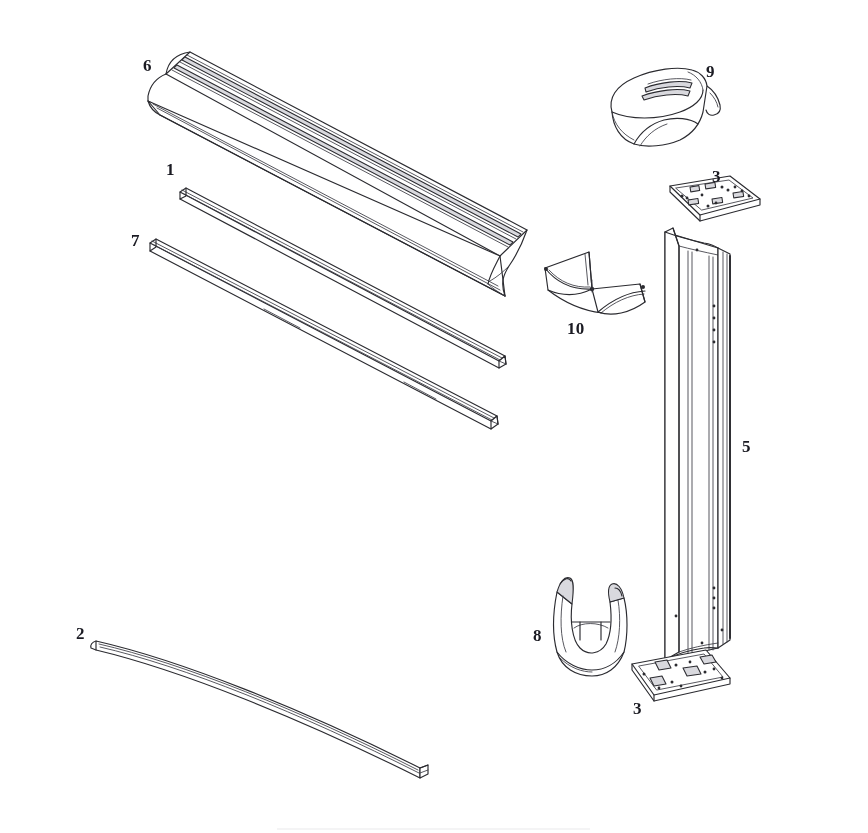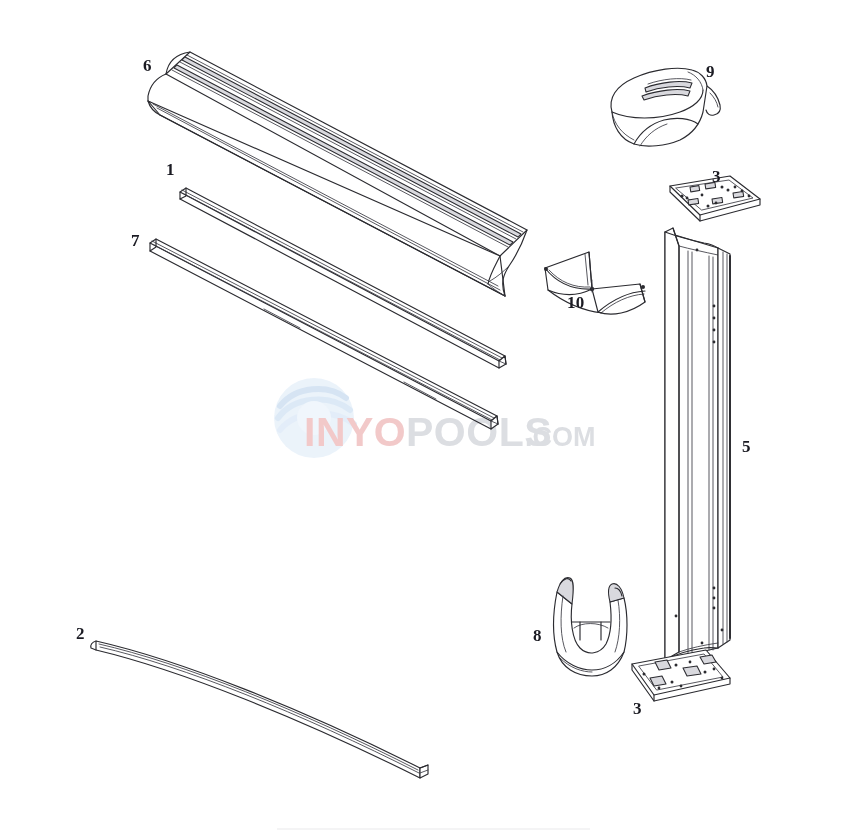--- a/index.html
+++ b/index.html
@@ -66,34 +66,20 @@
     width: 313px;
     height: 2px;
     background: #f4f4f5;
   }
 </style>
 </head>
 <body>
 
 <div id="diagram-root">
 
-  <div id="watermark">
-    <svg width="340" height="92" viewBox="0 0 340 92" xmlns="http://www.w3.org/2000/svg">
-      <g opacity="0.85">
-        <path d="M 6 46 A 40 40 0 1 1 46 86 A 40 40 0 0 1 6 46 Z" fill="#e8f1fa"></path>
-        <path d="M 12 34 C 28 14, 60 12, 78 26" stroke="#cfe0f2" stroke-width="6" fill="none" stroke-linecap="round"></path>
-        <path d="M 10 46 C 26 24, 62 22, 82 38" stroke="#d7e6f5" stroke-width="6" fill="none" stroke-linecap="round"></path>
-        <path d="M 12 58 C 28 38, 64 36, 86 52" stroke="#dfebf8" stroke-width="6" fill="none" stroke-linecap="round"></path>
-        <circle cx="46" cy="46" r="17" fill="#eef5fc"></circle>
-      </g>
-      <text class="wm-text wm-text-inyo" x="36" y="74">INYO</text>
-      <text class="wm-text wm-text-pools" x="138" y="74">POOLS</text>
-      <text class="wm-text-com" x="257" y="74">.COM</text>
-    </svg>
-  </div>
 
   <svg id="parts-svg" viewBox="0 0 868 833" xmlns="http://www.w3.org/2000/svg">
     <defs>
       <style>
         .ln   { fill:none; stroke:#2b2b30; stroke-width:1.15; stroke-linejoin:round; stroke-linecap:round; }
         .lnT  { fill:none; stroke:#3a3a42; stroke-width:0.85; stroke-linejoin:round; stroke-linecap:round; }
         .lnH  { fill:none; stroke:#2b2b30; stroke-width:1.9;  stroke-linejoin:round; stroke-linecap:round; }
         .fillW{ fill:#ffffff; stroke:#2b2b30; stroke-width:1.15; stroke-linejoin:round; }
         .fillS{ fill:#d9d9de; stroke:#2b2b30; stroke-width:1.05; stroke-linejoin:round; }
         .fillM{ fill:#ededf0; stroke:#2b2b30; stroke-width:1.05; stroke-linejoin:round; }
@@ -336,21 +322,21 @@
       <circle class="dot" cx="722" cy="678" r="1.4"></circle>
     </g>
 
   </svg>
 
   <div class="callout" style="left:143px; top:57px;">6</div>
   <div class="callout" style="left:706px; top:63px;">9</div>
   <div class="callout" style="left:166px; top:161px;">1</div>
   <div class="callout" style="left:712px; top:168px;">3</div>
   <div class="callout" style="left:131px; top:232px;">7</div>
-  <div class="callout" style="left:567px; top:294px;">10</div>
+  <div class="callout" style="left:567px; top:320px;">10</div>
   <div class="callout" style="left:742px; top:438px;">5</div>
   <div class="callout" style="left:533px; top:627px;">8</div>
   <div class="callout" style="left:76px; top:625px;">2</div>
   <div class="callout" style="left:633px; top:700px;">3</div>
 
   <div class="footer-rule"></div>
 
 </div>
 
 </body></html>

